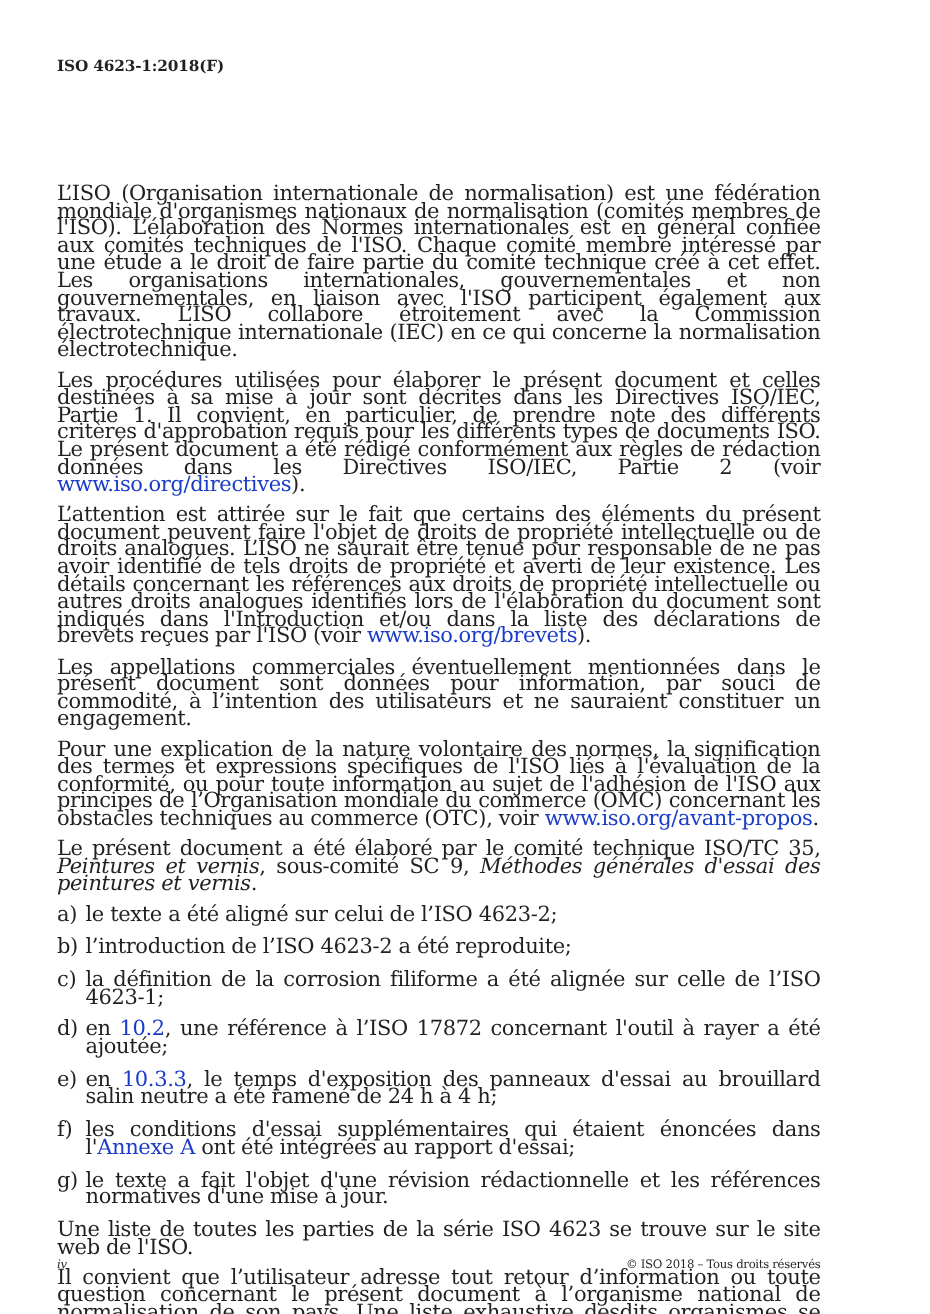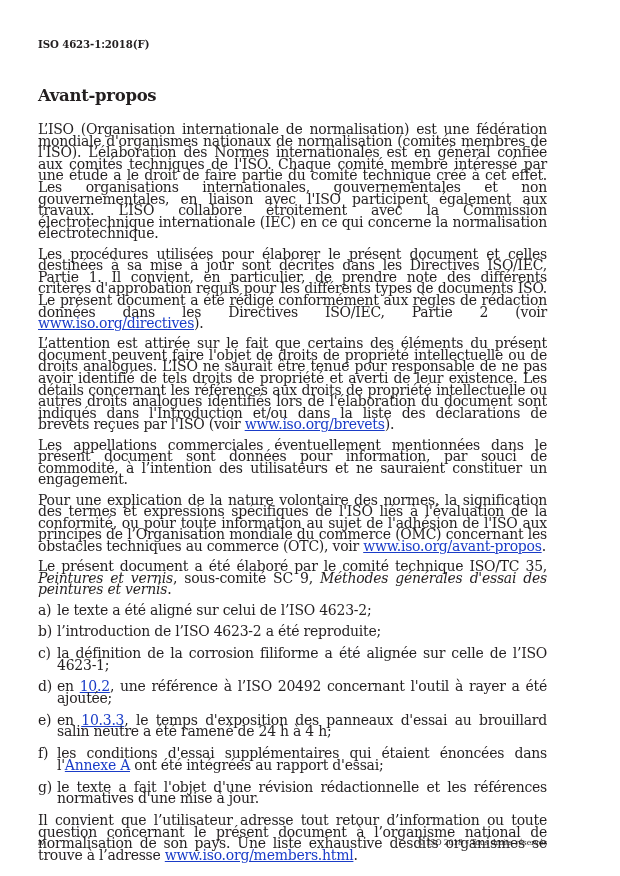--- a/index.html
+++ b/index.html
@@ -5,35 +5,34 @@
   html, body { margin: 0; padding: 0; background: #ffffff; }
   body { width: 620px; height: 876px; position: relative; overflow: hidden;
          font-family: "DejaVu Serif", "Liberation Serif", serif; color: #231f20; }
   .page { position: absolute; left: 0; top: 0; width: 620px; height: 816px; }
   .doc-id { position: absolute; left: 38px; top: 38px; font-family: "DejaVu Serif", serif;
             font-weight: bold; font-size: 10.2px; letter-spacing: -0.1px; }
   .title { position: absolute; left: 38px; top: 86px; font-weight: bold; font-size: 16.5px; letter-spacing: -0.3px; }
   .body { position: absolute; left: 38px; top: 124px; width: 509px; font-size: 14px; line-height: 11.6px;
           letter-spacing: -0.25px; }
   .body p { margin: 0 0 8.6px 0; text-align: justify; }
-  a { color: #1a3cc8; text-decoration: underline; }
+  a { color: #1a3cc8; }
   .list { margin: 0; padding: 0; list-style: none; }
   .list li { display: flex; margin: 0 0 10.2px 0; }
   .list .lbl { width: 19px; flex: 0 0 19px; }
   .list .txt { flex: 1; text-align: justify; }
   .footer { position: absolute; left: 38px; top: 838px; width: 509px; font-size: 7.8px; letter-spacing: -0.2px; }
   .footer .pg { position: absolute; left: 0; top: 0; font-style: italic; }
   .footer .copy { position: absolute; right: 0; top: 0; }
 </style>
 </head>
 <body>
 
 <div class="page">
   <div class="doc-id">ISO 4623-1:2018(F)</div>
-  <div class="title">Avant-propos</div>
 
   <div class="body">
     <p>L’ISO (Organisation internationale de normalisation) est une fédération mondiale d'organismes nationaux de normalisation (comités membres de l'ISO). L’élaboration des Normes internationales est en général confiée aux comités techniques de l'ISO. Chaque comité membre intéressé par une étude a le droit de faire partie du comité technique créé à cet effet. Les organisations internationales, gouvernementales et non gouvernementales, en liaison avec l'ISO participent également aux travaux. L’ISO collabore étroitement avec la Commission électrotechnique internationale (IEC) en ce qui concerne la normalisation électrotechnique.</p>
 
     <p><span>Les procédures utilisées pour élaborer le présent document et celles destinées à sa mise à jour sont décrites dans les Directives ISO/IEC, Partie 1. Il convient, en particulier, de prendre note des différents critères d'approbation requis pour les différents types de documents ISO. Le présent document a été rédigé conformément aux règles de rédaction données dans les Directives ISO/IEC, Partie 2 (voir </span><a>www.iso.org/directives</a><span>).</span></p>
 
     <p><span>L’attention est attirée sur le fait que certains des éléments du présent document peuvent faire l'objet de droits de propriété intellectuelle ou de droits analogues. L’ISO ne saurait être tenue pour responsable de ne pas avoir identifié de tels droits de propriété et averti de leur existence. Les détails concernant les références aux droits de propriété intellectuelle ou autres droits analogues identifiés lors de l'élaboration du document sont indiqués dans l'Introduction et/ou dans la liste des déclarations de brevets reçues par l'ISO (voir </span><a>www.iso.org/brevets</a><span>).</span></p>
 
     <p>Les appellations commerciales éventuellement mentionnées dans le présent document sont données pour information, par souci de commodité, à l’intention des utilisateurs et ne sauraient constituer un engagement.</p>
 
@@ -50,36 +49,37 @@
       <li>
           <span class="lbl">b)</span>
           <span class="txt">l’introduction de l’ISO 4623-2 a été reproduite;</span>
         </li>
       <li>
           <span class="lbl">c)</span>
           <span class="txt">la définition de la corrosion filiforme a été alignée sur celle de l’ISO 4623-1;</span>
         </li>
       <li>
           <span class="lbl">d)</span>
-          <span class="txt"><span>en </span><a>10.2</a><span>, une référence à l’ISO 20492 concernant l'outil à rayer a été ajoutée;</span></span>
+          <span class="txt"><span>en </span><a>10.2</a><span>, une référence à l’ISO 17872 concernant l'outil à rayer a été ajoutée;</span></span>
         </li>
       <li>
           <span class="lbl">e)</span>
           <span class="txt"><span>en </span><a>10.3.3</a><span>, le temps d'exposition des panneaux d'essai au brouillard salin neutre a été ramené de 24 h à 4 h;</span></span>
         </li>
       <li>
           <span class="lbl">f)</span>
           <span class="txt"><span>les conditions d'essai supplémentaires qui étaient énoncées dans l'</span><a>Annexe A</a><span> ont été intégrées au rapport d'essai;</span></span>
         </li>
       <li>
           <span class="lbl">g)</span>
           <span class="txt">le texte a fait l'objet d'une révision rédactionnelle et les références normatives d'une mise à jour.</span>
         </li>
     </ul>
 
+    <p>Une liste de toutes les parties de la série ISO 4623 se trouve sur le site web de l'ISO.</p>
 
     <p><span>Il convient que l’utilisateur adresse tout retour d’information ou toute question concernant le présent document à l’organisme national de normalisation de son pays. Une liste exhaustive desdits organismes se trouve à l’adresse </span><a>www.iso.org/members.html</a><span>.</span></p>
   </div>
 
   <div class="footer">
     <span class="pg">iv</span>
     <span class="copy">© ISO 2018 – Tous droits réservés</span>
   </div>
 </div>
 

